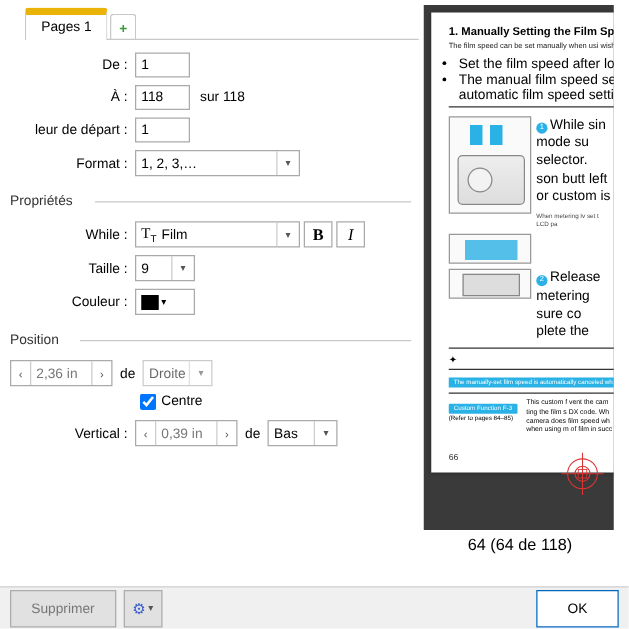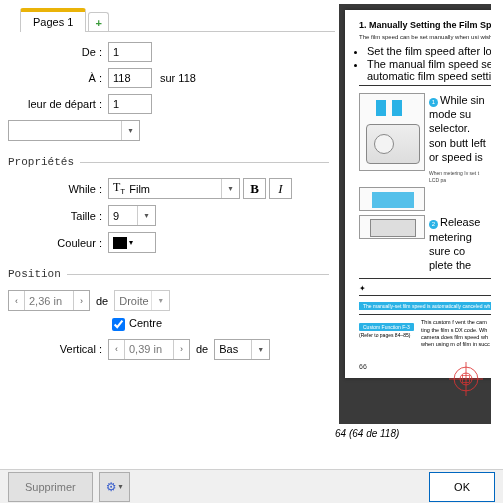--- a/index.html
+++ b/index.html
@@ -4,37 +4,37 @@
 <style>
 * { box-sizing: border-box; margin: 0; padding: 0; font-family: "Segoe UI", Tahoma, sans-serif; font-size: 11px; }
 body { width: 503px; height: 503px; background: #fff; overflow: hidden; position: relative; }
 
 .main { display: flex; height: 450px; }
 .left-panel { width: 335px; padding: 6px 0 0 8px; }
 .right-panel { width: 162px; padding: 4px 0 0 0; }
 
 .tabs { display: flex; align-items: flex-end; height: 26px; border-bottom: 1px solid #c8c8c8; margin-bottom: 10px; margin-left: 12px; }
 .tab { border: 1px solid #c8c8c8; border-bottom: none; padding: 4px 12px; margin-right: 2px; border-top-left-radius: 3px; border-top-right-radius: 3px; background: #fff; position: relative; top: 1px; cursor: pointer; }
-.tab.active { border-top: 4px solid #eab308; }
+.tab.active { border-top: 6px solid #eab308; }
 .tab-add { padding: 2px 6px; border: 1px solid #c8c8c8; border-bottom: none; border-top-left-radius: 3px; border-top-right-radius: 3px; position: relative; top: 1px; cursor: pointer; color: #3a9a3a; font-size: 14px; font-weight: bold; line-height: 14px; }
 .tabs-line { flex: 1; }
 
 .row { display: flex; align-items: center; margin-bottom: 6px; }
 .label-col { width: 100px; text-align: right; padding-right: 6px; }
 input[type=text] { border: 1px solid #aaa; height: 20px; padding: 0 4px; background: #fff; }
 .num-short { width: 44px; }
 .sur { margin-left: 8px; }
 select, .combo { border: 1px solid #aaa; height: 21px; background: #fff; display: inline-flex; align-items: center; padding: 0 4px; position: relative; }
 .combo { width: 132px; }
 .combo .arrow { position: absolute; right: 0; top: 0; width: 18px; height: 19px; border-left: 1px solid #ccc; display: flex; align-items: center; justify-content: center; font-size: 8px; color: #555; }
 .combo-text { flex: 1; overflow: hidden; white-space: nowrap; }
 
 .section-header { position: relative; color: #333; margin: 14px 0 10px 0; }
 .section-header::after { content: ""; position: absolute; top: 50%; height: 1px; background: #c8c8c8; left: 68px; right: 6px; }
-.section-header span { background: #fff; padding-right: 6px; position: relative; z-index: 1; font-family: Liberation Mono, monospace; }
+.section-header span { background: #fff; padding-right: 6px; position: relative; z-index: 1; }
 .section-header.pos::after { left: 56px; }
 
 .btn-sq { border: 1px solid #aaa; width: 23px; height: 21px; background: #fff; display: inline-flex; align-items: center; justify-content: center; margin-left: 3px; cursor: pointer; }
 .bold { font-weight: bold; font-family: Georgia, serif; font-size: 13px; }
 .italic { font-style: italic; font-family: Georgia, serif; font-size: 13px; }
 .size-combo { width: 48px; }
 .color-swatch { width: 30px; height: 18px; display: inline-flex; align-items: center; }
 .color-box { width: 14px; height: 12px; background: #000; margin-right: 2px; }
 
 .spinner { display: inline-flex; border: 1px solid #aaa; height: 21px; }
@@ -54,21 +54,21 @@
 .preview-page ul { margin: 3px 0 3px 8px; font-size: 5.5px; }
 .preview-page ul li { margin-bottom: 1px; }
 .illus-row { display: flex; margin-top: 4px; gap: 4px; }
 .illus { border: 1px solid #999; background: #fafafa; position: relative; }
 .illus .cyan { position: absolute; background: #2ab2e6; }
 .numcir { display: inline-block; width: 9px; height: 9px; border-radius: 50%; background: #2ab2e6; color: #fff; font-size: 6px; text-align: center; line-height: 9px; margin-right: 2px; }
 .cyan-band { background: #2ab2e6; color: #fff; font-size: 5px; padding: 1px 4px; margin: 6px 0 2px 0; }
 .cyan-btn { background: #2ab2e6; color: #fff; font-size: 5px; padding: 1px 4px; display: inline-block; border-radius: 1px; }
 .target { position: absolute; right: 8px; bottom: 28px; width: 34px; height: 34px; }
 .target svg { width: 34px; height: 34px; }
-.page-counter { margin-top: 4px; font-size: 10px; font-style: italic; }
+.page-counter { text-align: center; margin-top: 4px; font-size: 13px; }
 
 .bottom-bar { position: absolute; bottom: 0; left: 0; right: 0; height: 34px; background: #f0f0f0; border-top: 1px solid #d0d0d0; display: flex; align-items: center; padding: 0 8px; }
 .btn { border: 1px solid #adadad; background: #e1e1e1; height: 30px; padding: 0 16px; cursor: pointer; display: inline-flex; align-items: center; }
 .btn.suppr { color: #777; }
 .btn.gear { padding: 0 6px; margin-left: 6px; }
 .btn.ok { margin-left: auto; padding: 0 24px; background: #fff; border: 1px solid #0067c0; color: #000; }
 .gear-ico { color:#3a5fcd; font-size:12px; margin-right:2px }
 .tinytxt { font-size:5.5px; line-height:1.3; }
 .font-icon { font-family: Georgia, serif; font-size: 12px; margin-right: 4px; }
 .font-icon sub { font-size: 8px; }
@@ -91,21 +91,23 @@
     <div class="row">
       <div class="label-col">À :</div>
       <input type="text" class="num-short" value="118" style="">
       <span class="sur"><span>sur</span> <span>118</span></span>
     </div>
     <div class="row">
       <div class="label-col">leur de départ :</div>
       <input type="text" class="num-short" value="1" style="">
     </div>
     <div class="row">
+      <div class="label-col">Format :</div>
       <div class="combo">
+        <span class="combo-text">1, 2, 3,…</span>
         <span class="arrow">▾</span>
       </div>
     </div>
 
     <div class="section-header"><span>Propriétés</span></div>
 
     <div class="row">
       <div class="label-col">While :</div>
       <div class="combo">
         <span class="font-icon">T<sub>T</sub></span>
@@ -179,21 +181,21 @@
         </ul>
         <div style="border-top:1px solid #333;margin-top:2px;padding-top:3px;">
           <div class="illus-row">
             <div class="illus" style="width:66px;height:78px;">
               <div class="cyan" style="left:16px;top:6px;width:10px;height:16px;"></div>
               <div class="cyan" style="left:32px;top:6px;width:10px;height:16px;"></div>
               <div style="position:absolute;left:6px;top:30px;width:54px;height:40px;border:1px solid #888;border-radius:4px;background:linear-gradient(#eee,#ddd);"></div>
               <div style="position:absolute;left:14px;top:40px;width:20px;height:20px;border:1px solid #888;border-radius:50%;background:#f3f3f3;"></div>
             </div>
             <div class="tinytxt" style="width:60px;">
-              <span class="numcir">1</span><span>While sin mode su selector. son butt left or speed is</span>
+              <span class="numcir">1</span><span>While sin mode su selector. son butt left or custom is</span>
               <div style="margin-top:6px;font-size:5px;color:#444">When metering Iv set t LCD pa</div>
             </div>
           </div>
           <div class="illus-row" style="margin-top:4px;">
             <div class="illus" style="width:66px;height:24px;">
               <div class="cyan" style="left:12px;top:4px;width:42px;height:16px;opacity:.8"></div>
             </div>
           </div>
           <div class="illus-row" style="margin-top:4px;">
             <div class="illus" style="width:66px;height:24px;">

